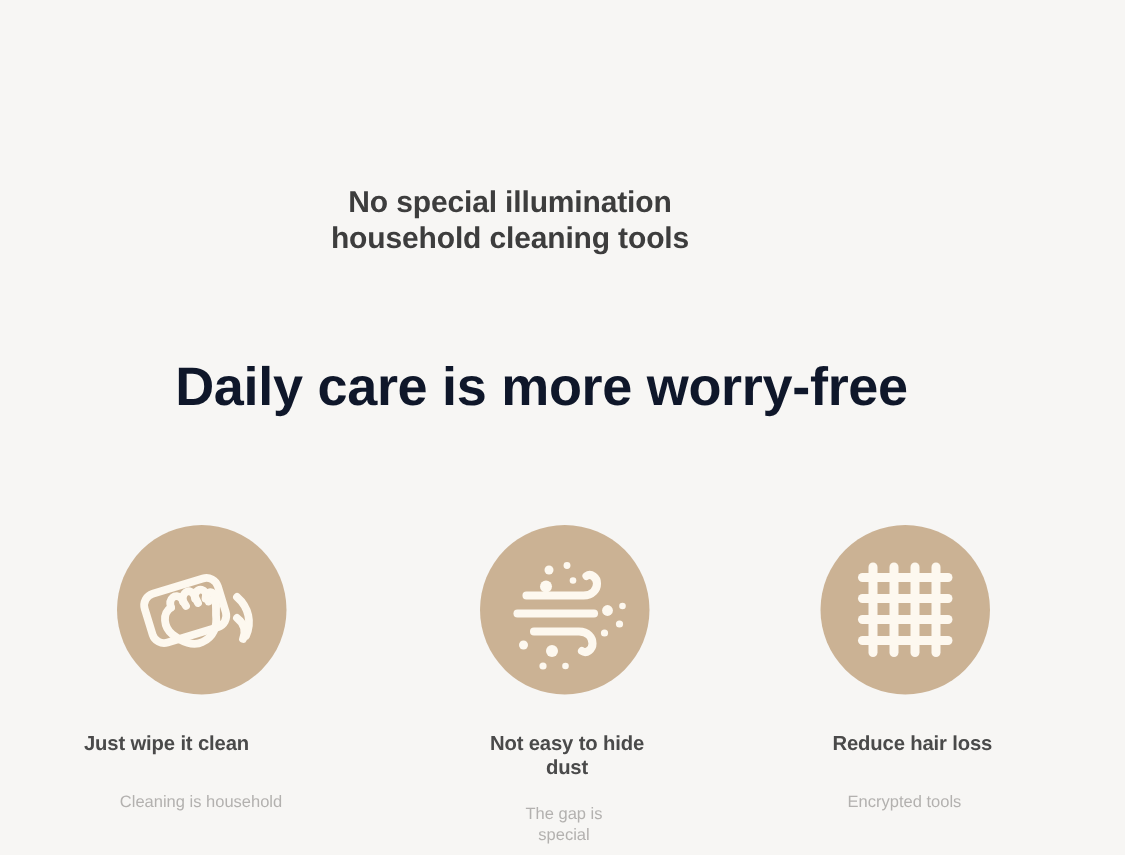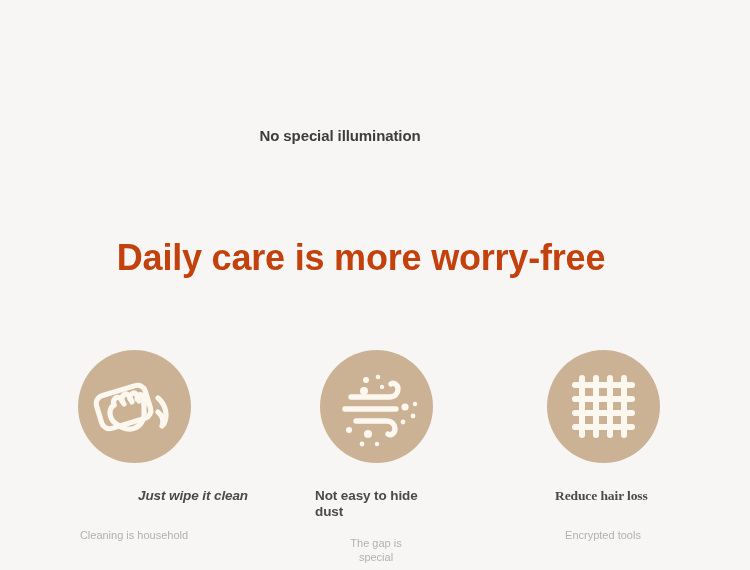--- a/index.html
+++ b/index.html
@@ -21,37 +21,37 @@
   }
 
   
   .subtitle {
     position: absolute;
     left: 0;
     top: 124px;
     width: 680px;
     text-align: center;
     color: #3d3d3d;
-    font-size: 15px;
+    font-size: 20px;
     font-weight: bold;
     line-height: 23.5px;
     letter-spacing: -0.1px;
   }
   .subtitle .line {
     display: block;
   }
 
   
   .headline {
     position: absolute;
     left: 0;
     top: 236px;
     width: 722px;
     text-align: center;
-    color: #c2410c;
+    color: #0f172a;
     font-size: 36px;
     font-weight: bold;
     line-height: 44px;
     letter-spacing: -0.2px;
     white-space: nowrap;
   }
 
   
   .features {
     position: absolute;
@@ -99,33 +99,34 @@
   .cap-sub {
     position: absolute;
     top: 178px;
     width: 230px;
     text-align: center;
     font-size: 11px;
     color: #b3b1af;
     line-height: 14px;
   }
 
-  .feature-1 .cap-title { left: 69px; width: 160px; text-align: right; font-style: italic; }
-  .feature-2 .cap-title { left: 54px; width: 126px; text-align: left; }
-  .feature-3 .cap-title { left: 67px; width: 160px; text-align: left; font-family: Liberation Serif, serif; }
+  .feature-1 .cap-title { left: 37px; width: 160px; text-align: left; }
+  .feature-2 .cap-title { left: 54px; width: 126px; text-align: center; }
+  .feature-3 .cap-title { left: 67px; width: 160px; text-align: left; }
 
   .feature-2 .cap-sub { top: 186px; }
 </style>
 </head>
 <body>
 
 <div class="page">
 
   <div class="subtitle">
     <span class="line">No special illumination</span>
+    <span class="line">household cleaning tools</span>
   </div>
 
   <div class="headline">Daily care is more worry-free</div>
 
   <div class="features">
 
     <div class="feature feature-1">
       <div class="circle">
         <svg viewBox="0 0 113 113">
           <g fill="none" stroke="#fdf8ef" stroke-width="5.2" stroke-linecap="round" stroke-linejoin="round">

